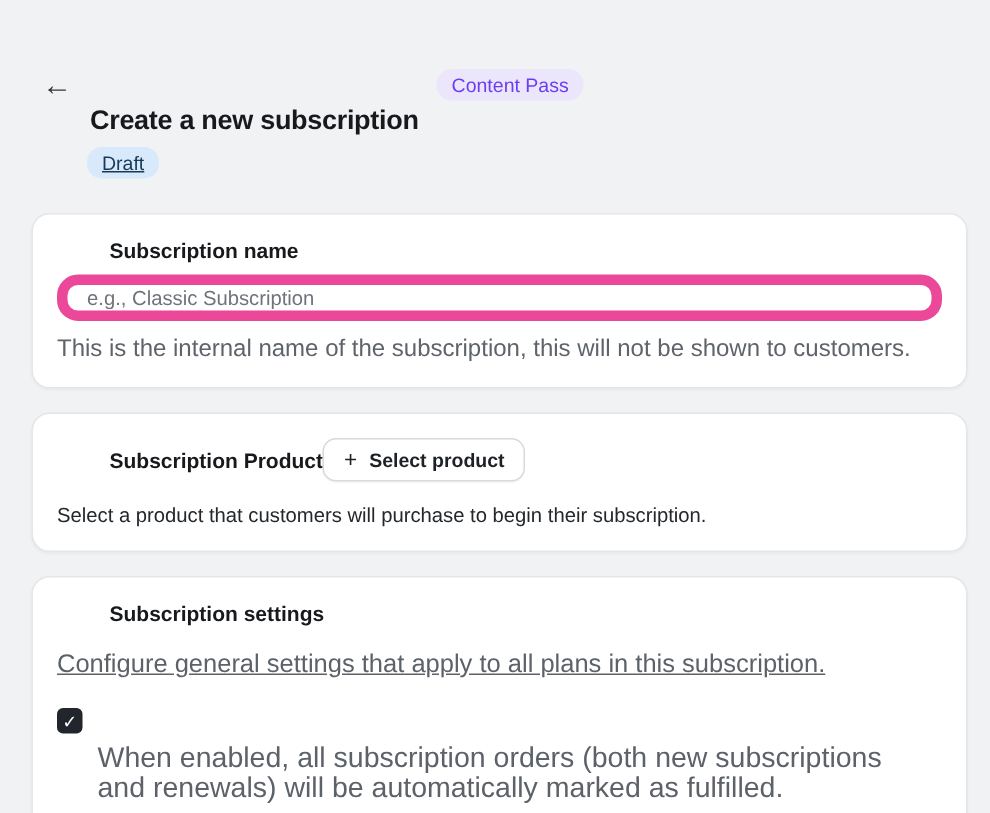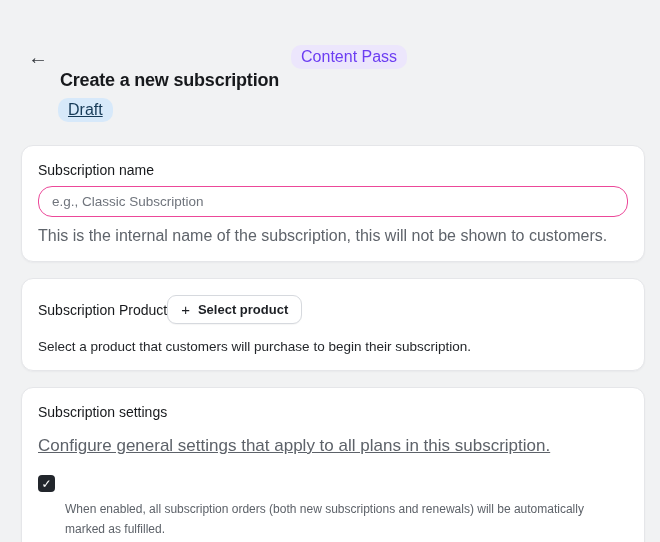--- a/index.html
+++ b/index.html
@@ -16,42 +16,42 @@
     background: none; border: none; cursor: pointer;
     font-size: 20px; line-height: 1; color: #32363b;
     padding: 0; font-family: inherit;
   }
   .page-title {
     font-size: 18px; font-weight: bold; letter-spacing: -0.2px;
     color: #17191c;
     margin-top: 48px;
   }
   .badge {
-    display: inline-block; font-size: 16px; line-height: 1;
+    display: inline-block; font-size: 13px; line-height: 1;
     padding: 4px 10px; border-radius: 10px; white-space: nowrap;
   }
   .badge-purple { background: #ece6fc; color: #6c3df2; }
   .badge-blue { background: #d7e9fa; color: #163a57; margin: 7px 0 0 30px; text-decoration: underline; }
 
   .cards { margin-top: 23px; }
   .card {
     background: #ffffff;
     border: 1px solid #e5e6e9;
     border-radius: 12px;
     margin: 0 15px 16px 21px;
     padding: 16px;
     box-shadow: 0 1px 2px rgba(16,24,40,.04);
   }
-  .card-heading { font-size: 14px; font-weight: normal; color: #17191c; }
+  .card-heading { font-size: 14px; font-weight: bold; color: #17191c; margin-left: 35px; }
 
   .field-label { margin-top: 17px; font-size: 13.5px; color: #24272b; }
   .required { color: #ab2e38; margin-left: 2px; }
   .text-input {
     display: block; margin-top: 8px; width: 100%;
-    height: 31px; border: 1px solid #ec4899; border-radius: 14px;
+    height: 31px; border: 7px solid #ec4899; border-radius: 14px;
     padding: 0 13px; font-size: 13.5px; color: #737373;
     background: #fff; font-family: inherit; outline: none;
   }
   .text-input::placeholder { color: #6f747c; }
   .help-text { margin-top: 10px; font-size: 16px; color: #5f646b; }
 
   .card2-header { display: flex; align-items: center; }
   .select-product-btn {
     display: inline-flex; align-items: center; gap: 8px;
     background: #fff; border: 1px solid #d6d9de; border-radius: 9px;
@@ -65,21 +65,21 @@
 
   .checkbox-row { margin-top: 19px; display: flex; align-items: center; gap: 10px; }
   .checkbox {
     width: 17px; height: 17px; flex: 0 0 17px;
     background: #22262c; border-radius: 4px;
     color: #fff; display: flex; align-items: center; justify-content: center;
     font-size: 12px; line-height: 1; cursor: pointer;
   }
   .checkbox-label { font-size: 13.5px; color: #17191c; }
   .checkbox-help {
-    margin: 7px 0 0 27px; font-size: 12px; color: #5d6269;
+    margin: 7px 0 0 27px; font-size: 19px; color: #5d6269;
     line-height: 20px; max-width: 527px;
   }
 </style>
 </head>
 <body>
 
 <div class="header">
   <div class="header-row">
     <button class="back-btn">
       <span>←</span>

